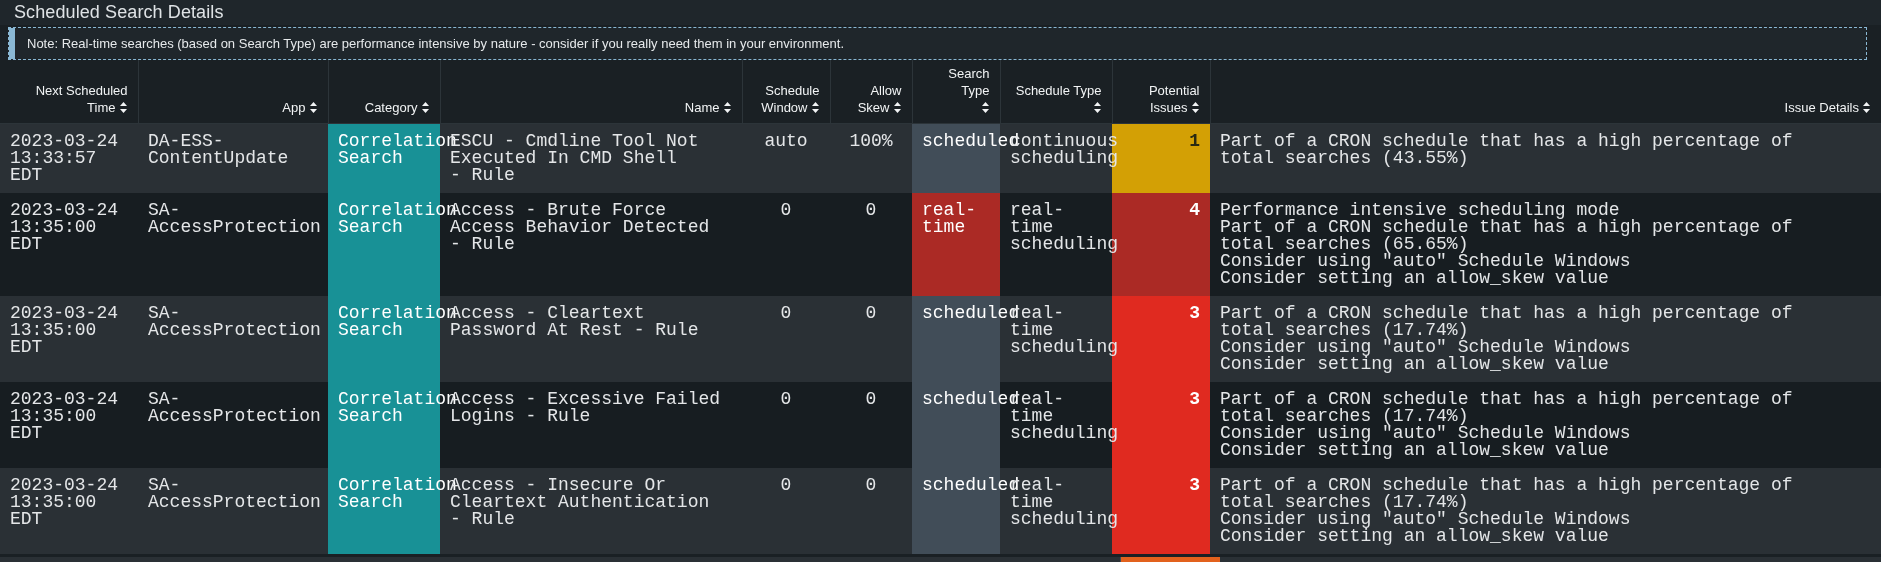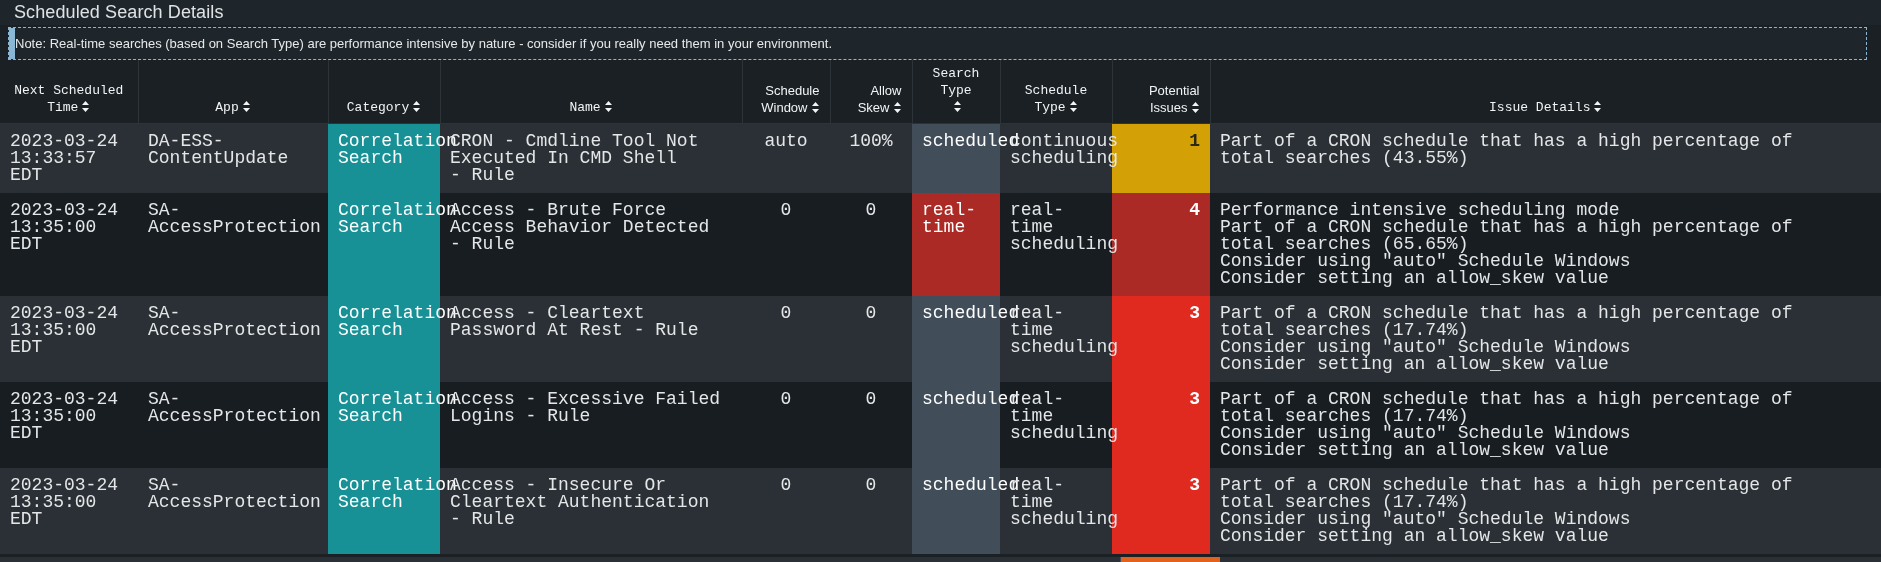--- a/index.html
+++ b/index.html
@@ -47,20 +47,21 @@
   }
   .note-accent {
     width: 6px;
     background: #8ab8d4;
     flex: 0 0 auto;
   }
   .note-text {
     flex: 1 1 auto;
     display: flex;
     align-items: center;
+    padding-left: 12px;
     font-size: 13px;
     color: #e6e9eb;
     white-space: nowrap;
   }
 
   
   .table-scroll {
     flex: 1 1 auto;
     overflow: hidden;
     position: relative;
@@ -80,21 +81,21 @@
     font-weight: normal;
     vertical-align: bottom;
     padding: 5px 10px 7px 10px;
     height: 36px;
     border-right: 1px solid #2c3439;
     border-bottom: 1px solid #2c3439;
     white-space: normal;
     line-height: 17px;
   }
   thead th.num { text-align: right; }
-  thead th.lft { text-align: center; font-family: Liberation Mono, monospace; }
+  thead th.lft { text-align: right; }
   thead th:last-child { border-right: none; }
 
   .sorticon {
     display: inline-block;
     width: 9px;
     position: relative;
     vertical-align: -1px;
     margin-left: 3px;
     color: #f2f4f5;
   }
@@ -234,21 +235,21 @@
           </th>
         </tr>
       </thead>
       <tbody id="tbody">
           <tr class="odd">
             <td>2023-03-24
 13:33:57 EDT</td>
             <td>DA-ESS-ContentUpdate</td>
             <td class="cat">Correlation
 Search</td>
-            <td>CRON - Cmdline Tool Not Executed In CMD Shell
+            <td>ESCU - Cmdline Tool Not Executed In CMD Shell
 - Rule</td>
             <td class="num">auto</td>
             <td class="num">100%</td>
             <td class="st-sched">scheduled</td>
             <td>continuous
 scheduling</td>
             <td class="pi pi-yellow">1</td>
             <td>Part of a CRON schedule that has a high percentage of
 total searches (43.55%)</td>
           </tr>

